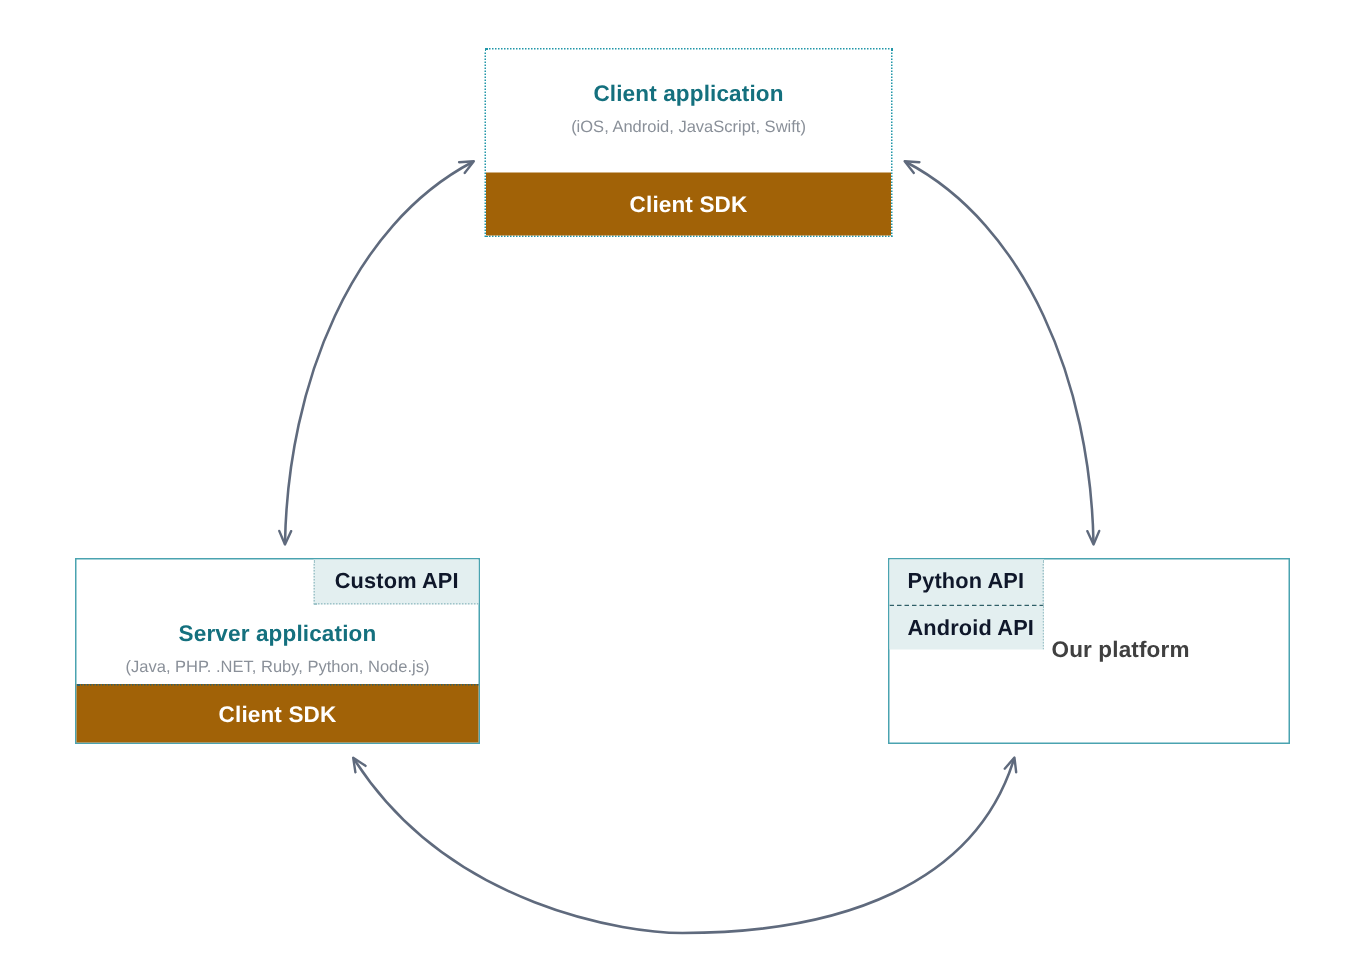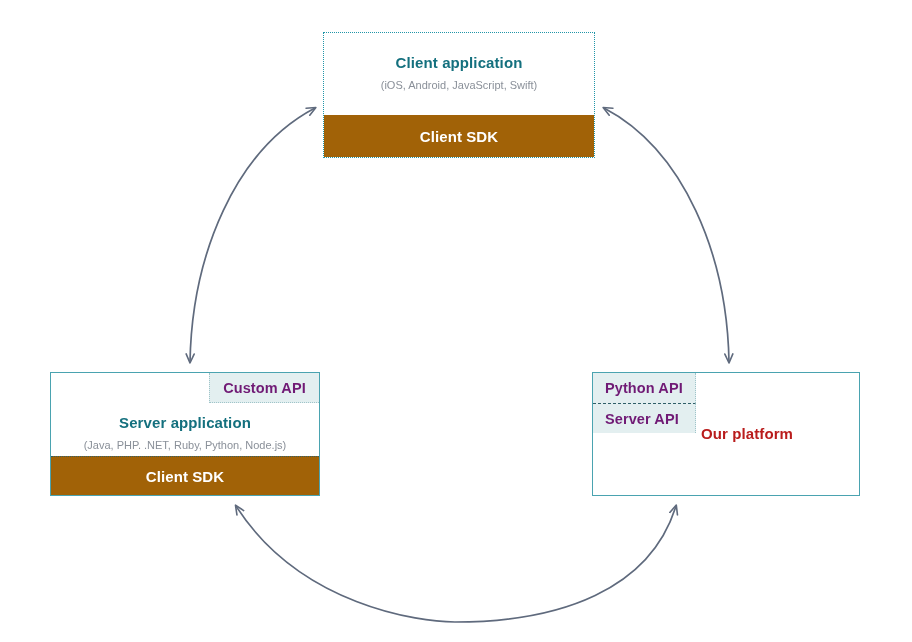--- a/index.html
+++ b/index.html
@@ -90,21 +90,21 @@
 
   
   .api-panel {
     position: absolute;
     background: #e3eff0;
     display: flex;
     align-items: center;
     box-sizing: border-box;
   }
   .api-label {
-    color: #701a75;
+    color: #0f172a;
     font-size: 14.5px;
     font-weight: bold;
     letter-spacing: 0.1px;
   }
 
   
   #node-client {
     left: 323px;
     top: 32px;
     width: 272px;
@@ -150,21 +150,21 @@
     left: 592px;
     top: 372px;
     width: 268px;
     height: 124px;
     border: 1.5px solid #4aa3b0;
   }
   #platform-label {
     position: absolute;
     left: 108px;
     top: 52px;
-    color: #b91c1c;
+    color: #404040;
     font-size: 15px;
     font-weight: bold;
     letter-spacing: 0.1px;
   }
   #panel-server-api {
     left: 0px;
     top: 0px;
     width: 103px;
     height: 30px;
     padding-left: 12px;
@@ -226,18 +226,18 @@
     <div class="sdk-bar">
       <span class="sdk-label">Client SDK</span>
     </div>
   </div>
 
   <div class="node" id="node-platform">
     <div class="api-panel" id="panel-server-api">
       <span class="api-label">Python API</span>
     </div>
     <div class="api-panel" id="panel-client-api">
-      <span class="api-label">Server API</span>
+      <span class="api-label">Android API</span>
     </div>
     <div id="platform-label">Our platform</div>
   </div>
 
 </div>
 
 </body></html>

